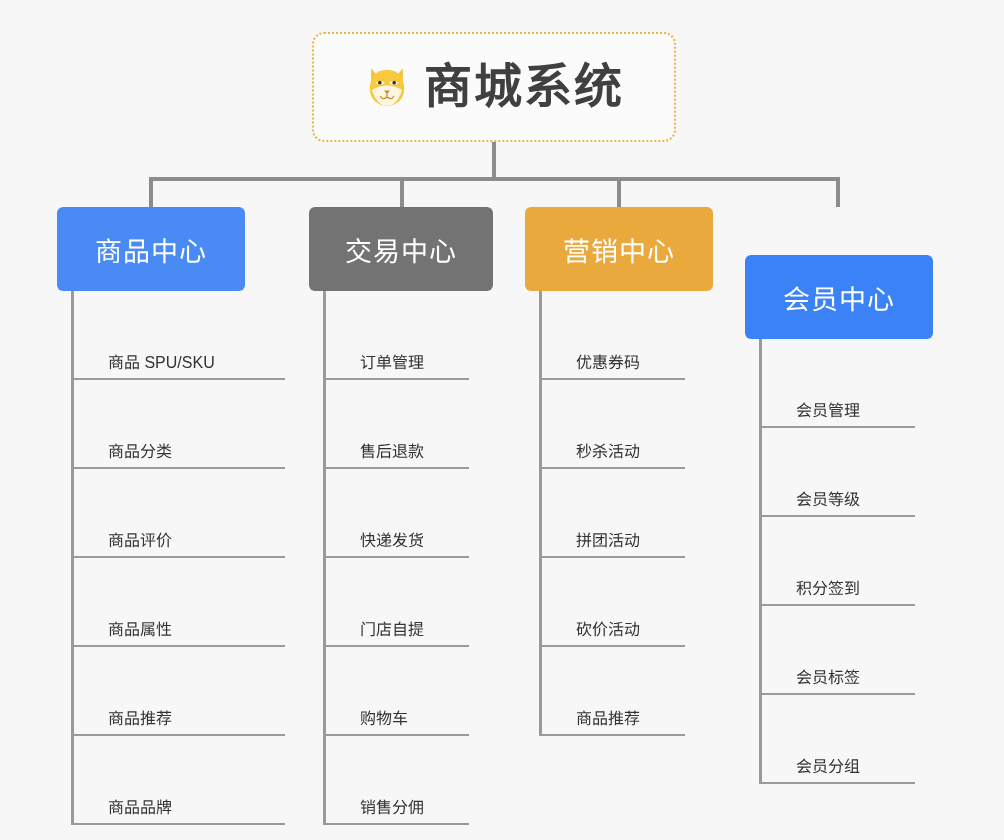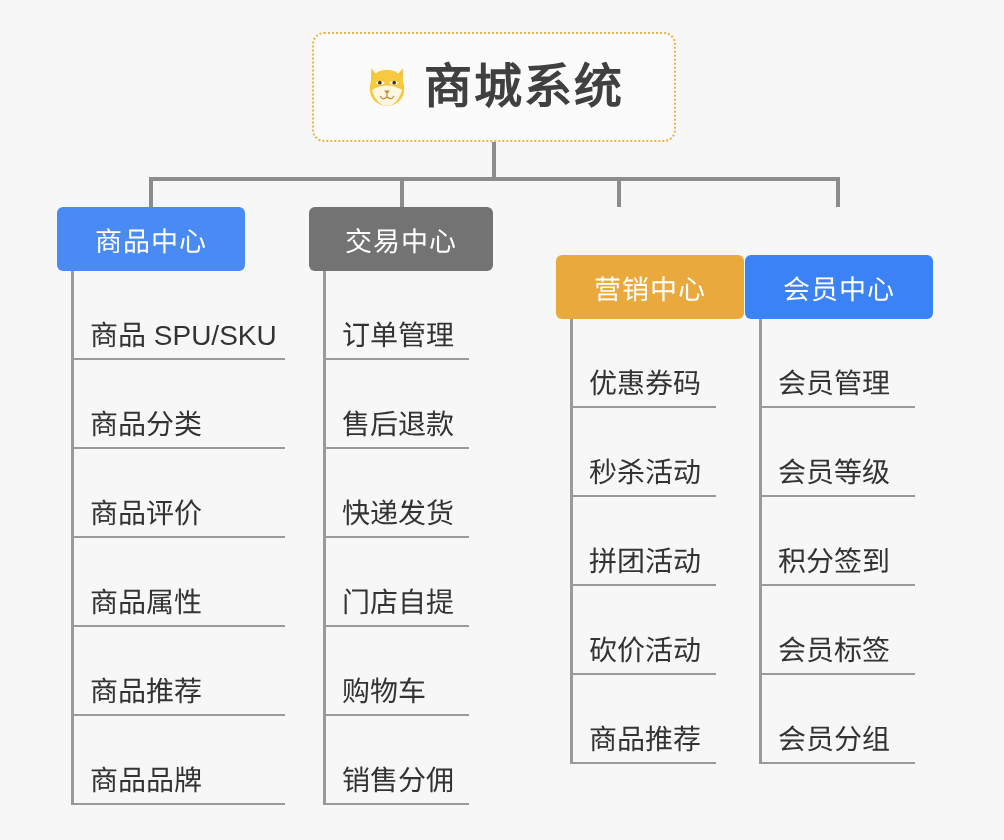--- a/index.html
+++ b/index.html
@@ -80,25 +80,25 @@
   .drop-2 { left: 617px; }
   .drop-3 { left: 836px; }
 
   
   .branch {
     position: absolute;
     top: 207px;
   }
   .branch-0 { left: 57px;  width: 188px; }
   .branch-1 { left: 309px; width: 184px; }
-  .branch-2 { left: 556px; width: 188px; margin-top: 48px; }
+  .branch-2 { left: 525px; width: 188px; }
   .branch-3 { left: 745px; width: 188px; }
 
   .branch-header {
-    height: 64px;
+    height: 84px;
     border-radius: 6px;
     display: flex;
     align-items: center;
     justify-content: center;
     color: #ffffff;
     font-size: 27px;
     letter-spacing: 1px;
     box-sizing: border-box;
     user-select: none;
   }
@@ -118,25 +118,25 @@
   .leaf-item {
     position: relative;
     height: 89px;
     box-sizing: border-box;
     display: flex;
     align-items: flex-end;
     border-bottom: 2px solid #9a9a9a;
     padding: 0 0 6px 0;
   }
   .leaf-label {
-    font-size: 28px;
+    font-size: 16px;
     color: #333333;
     line-height: 1.1;
     white-space: nowrap;
-    padding-left: 16px;
+    padding-left: 34px;
     text-align: center;
   }
   
   .branch-0 .leaf-item { width: 211px; }
   .branch-1 .leaf-item { width: 143px; }
   .branch-2 .leaf-item { width: 143px; }
   .branch-3 .leaf-item { width: 153px; }
   .branch-0 .leaf-item.wide { width: 211px; }
 </style>
 </head>

